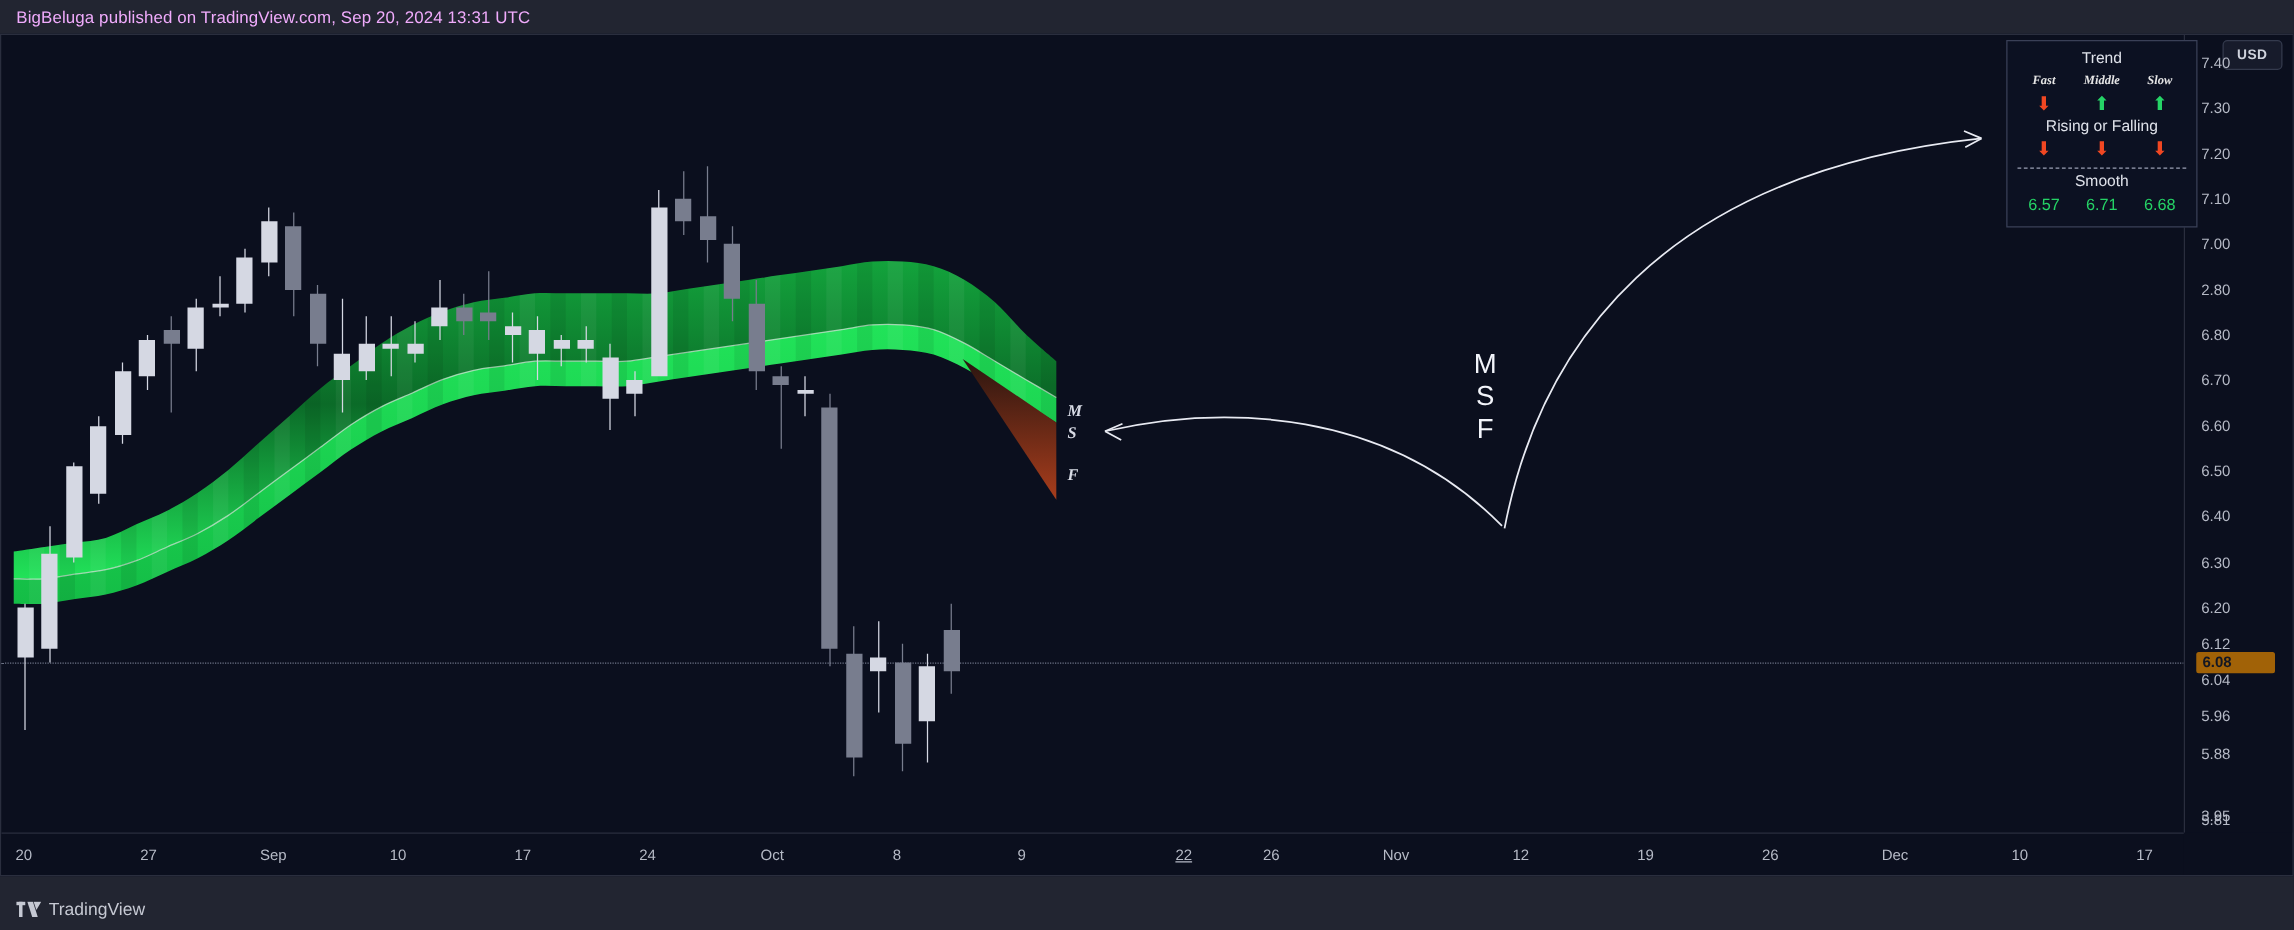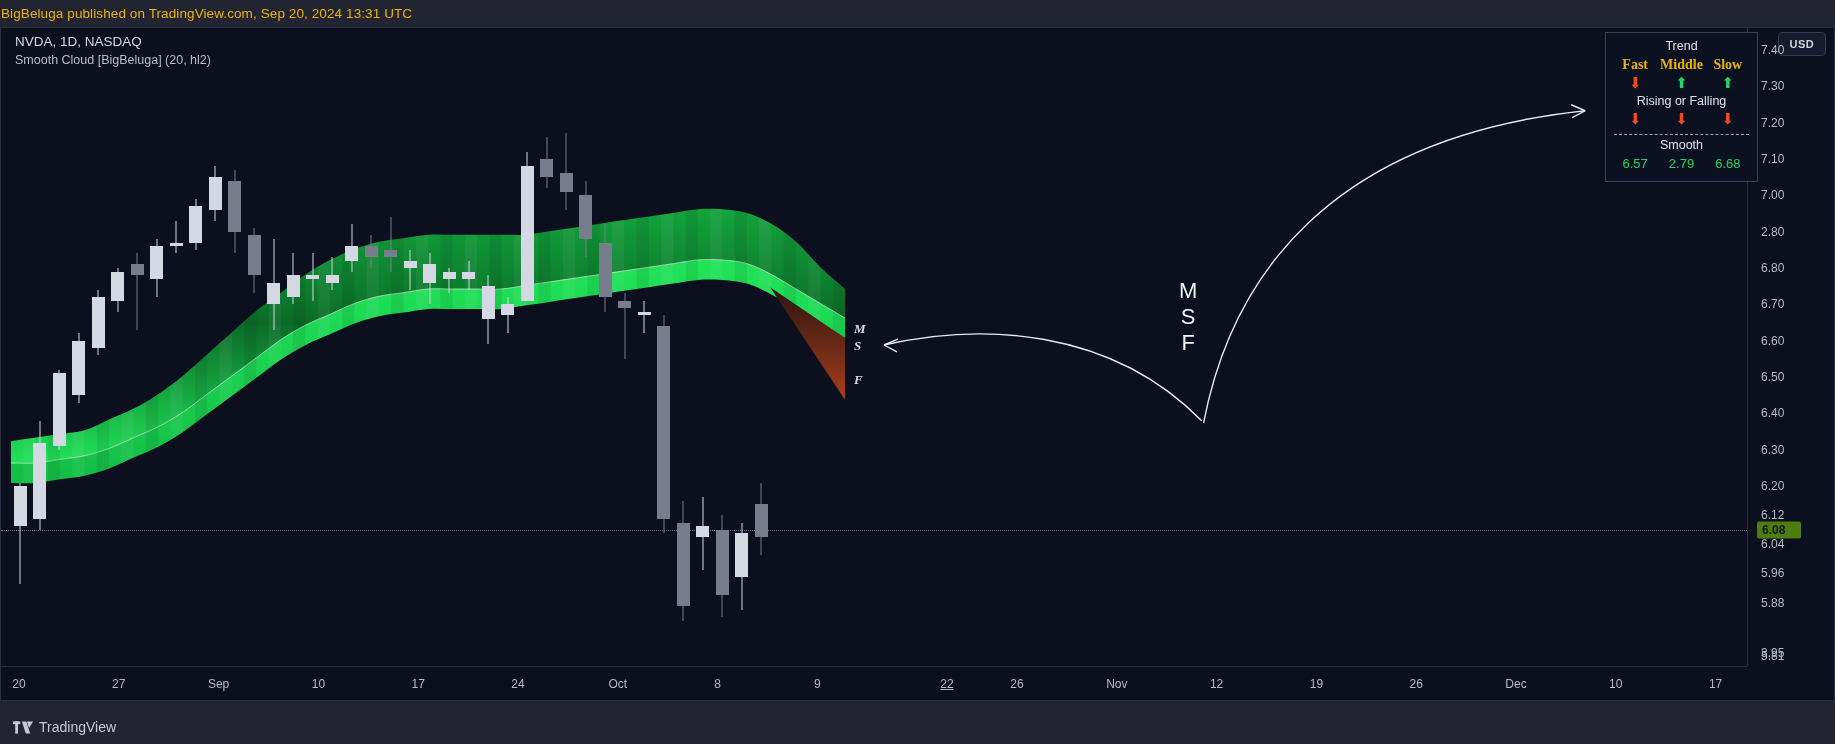--- a/index.html
+++ b/index.html
@@ -11,21 +11,21 @@
   }
   #root { position: relative; width: 1835px; height: 744px; background: #222531; }
 
   
   .publish-bar {
     position: absolute; left: 0; top: 0; width: 1835px; height: 27px;
     background: #222531;
     display: flex; align-items: center;
   }
   .publish-text {
-    color: #eab308; font-size: 13.5px; padding-left: 1px; letter-spacing: .1px;
+    color: #f0abfc; font-size: 13.5px; padding-left: 13px; letter-spacing: .1px;
     white-space: nowrap;
   }
 
   
   .chart-frame {
     position: absolute; left: 0; top: 27px;
     width: 1835px; height: 674px;
     background: #0b0f1e;
     border: 1px solid #2a2e3e;
     overflow: hidden;
@@ -51,22 +51,22 @@
     background: #171b2b; border: 1px solid #343a4d; border-radius: 4px;
     color: #cfd3dd; font-size: 11px; font-weight: bold;
     padding: 5px 11px; letter-spacing: .4px;
   }
   .price-tick {
     position: absolute; left: 0; width: 87px;
     color: #b6bac6; font-size: 12px; text-align: left; padding-left: 13px;
     transform: translateY(-50%); white-space: nowrap;
   }
   .price-tick.current {
-    background: #4d7c0f; color: #131723; font-weight: bold;
-    width: 44px; margin-left: 9px; padding-left: 5px;
+    background: #a16207; color: #131723; font-weight: bold;
+    width: 63px; margin-left: 9px; padding-left: 5px;
     border-radius: 2px; line-height: 17px;
   }
 
   
   .time-axis {
     position: absolute; left: 0; right: 87px; bottom: 0; height: 34px;
     border-top: 1px solid #2a2e3e; background: #0b0f1e;
   }
   .time-tick {
     position: absolute; top: 10px; color: #b6bac6; font-size: 12px;
@@ -111,21 +111,21 @@
     position: absolute; left: 1604px; top: 4px;
     width: 153px;
     border: 1px solid #3a4057;
     background: #0c1122;
     padding: 5px 6px 8px 6px;
     z-index: 40;
   }
   .tp-title { color: #dfe2ea; font-size: 12.5px; text-align: center; line-height: 17px; }
   .tp-row { display: flex; }
   .tp-cell { flex: 1; text-align: center; }
-  .tp-head { color: #eab308; font-size: 14px; 
+  .tp-head { color: #e5e5e5; font-size: 10px; font-style: italic;
              font-weight: bold; font-family: "Liberation Serif", serif; line-height: 19px; }
   .arrow { font-size: 15px; line-height: 19px; font-family: "DejaVu Sans", sans-serif; }
   .arrow.up { color: #25d366; }
   .arrow.down { color: #f14722; }
   .tp-sep { border-top: 1px dashed #9aa0b4; margin: 5px 2px 2px 2px; height: 0; }
   .tp-price { font-size: 13px; line-height: 19px; }
   .tp-price.pos { color: #25d366; }
 
   
   .brand {
@@ -139,24 +139,20 @@
 <body>
 
 <div id="root">
 
   <div class="publish-bar">
     <span class="publish-text">BigBeluga published on TradingView.com, Sep 20, 2024 13:31 UTC</span>
   </div>
 
   <div class="chart-frame">
 
-    <div class="legend">
-      <div class="legend-line1">NVDA, 1D, NASDAQ</div>
-      <div class="legend-line2">Smooth Cloud [BigBeluga] (20, hl2)</div>
-    </div>
 
     <div class="plot-area">
       <div class="price-line" id="priceLine" style="top: 501.818px;"></div>
       <svg class="cloud-svg" id="cloudSvg" viewBox="0 0 1748 640" preserveAspectRatio="none">
         <defs>
           <linearGradient id="gUp" x1="0" y1="0" x2="0" y2="1">
             <stop offset="0%" stop-color="#13a33c"></stop>
             <stop offset="45%" stop-color="#0b6b28"></stop>
             <stop offset="100%" stop-color="#21e359"></stop>
           </linearGradient>
@@ -459,21 +455,21 @@
       <div class="tp-title">Rising or Falling</div>
       <div class="tp-row" id="rfArrows">
           <div class="tp-cell"><span class="arrow down">⬇</span></div>
           <div class="tp-cell"><span class="arrow down">⬇</span></div>
           <div class="tp-cell"><span class="arrow down">⬇</span></div>
         </div>
       <div class="tp-sep"></div>
       <div class="tp-title">Smooth</div>
       <div class="tp-row">
         <div class="tp-cell tp-price pos">6.57</div>
-        <div class="tp-cell tp-price pos">2.79</div>
+        <div class="tp-cell tp-price pos">6.71</div>
         <div class="tp-cell tp-price pos">6.68</div>
       </div>
     </div>
   </div>
 
   <div class="brand">
     <svg class="brand-logo" width="20" height="13" viewBox="0 0 36 22">
       <rect x="0" y="0" width="13" height="5" fill="#c6c9d3"></rect>
       <rect x="4" y="0" width="5" height="22" fill="#c6c9d3"></rect>
       <polygon points="16,0 24,0 31,22 23,22" fill="#c6c9d3"></polygon>

